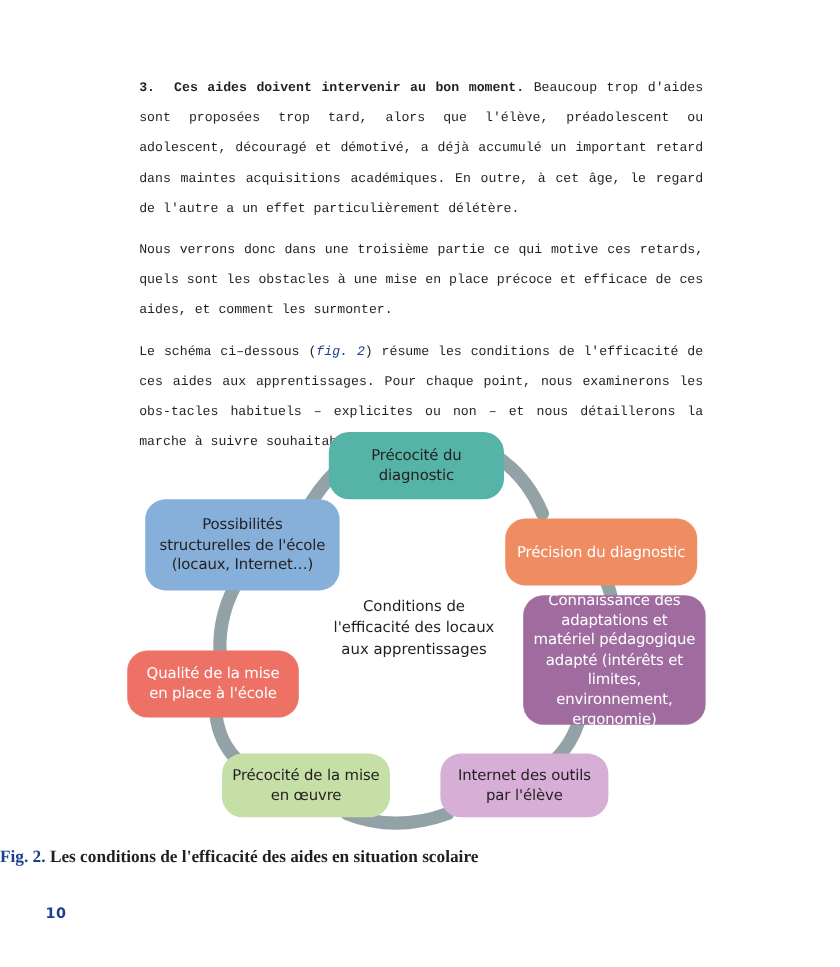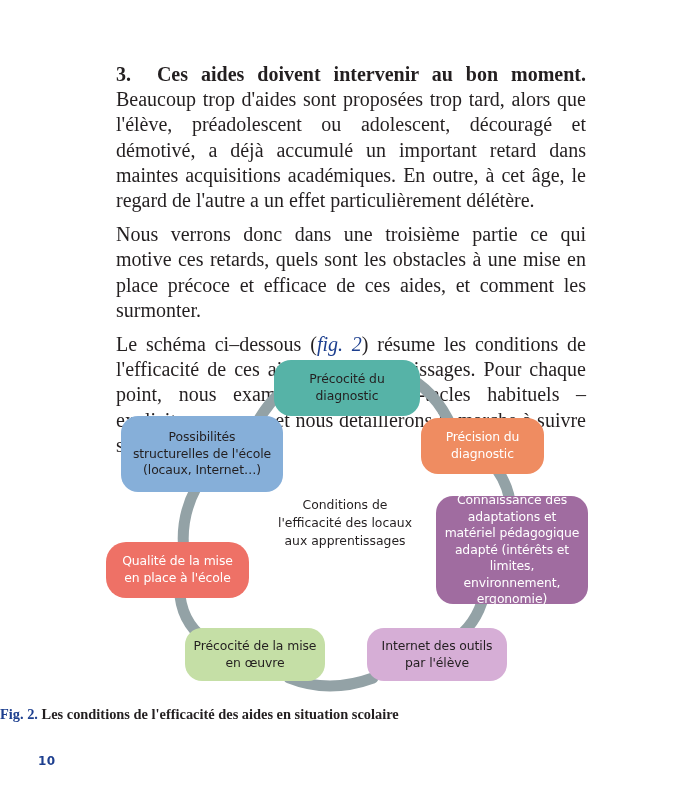--- a/index.html
+++ b/index.html
@@ -23,25 +23,26 @@
 
   
   .prose {
     position: absolute;
     left: 116px;
     top: 62px;
     width: 470px;
   }
   .para {
     margin: 0 0 0 0;
-    font-size: 20px;
+    font-size: 11px;
     line-height: 25.2px;
     text-align: justify;
     text-justify: inter-word;
     hyphens: manual;
+    font-family: Liberation Mono, monospace;
   }
   .para + .para {
     margin-top: 9px;
   }
   .para .lead {
     font-weight: bold;
   }
   .para .num {
     font-weight: bold;
   }
@@ -75,25 +76,25 @@
     font-size: 12.4px;
     line-height: 16.6px;
     letter-spacing: -0.1px;
     padding: 6px 8px;
     z-index: 3;
   }
   .node.light-text { color: #ffffff; }
   .node.dark-text  { color: #231f20; }
 
   .n-top      { left: 190px; top: 4px;   width: 146px; height: 56px; }
-  .n-right1   { left: 337px; top: 62px;  width: 123px; height: 56px; }
+  .n-right1   { left: 337px; top: 76px;  width: 160px; height: 56px; }
   .n-right2   { left: 352px; top: 140px; width: 152px; height: 108px; }
   .n-bottom-r { left: 283px; top: 272px; width: 140px; height: 53px; }
   .n-bottom-l { left: 101px; top: 272px; width: 140px; height: 53px; }
-  .n-left2    { left: 22px;  top: 186px; width: 143px; height: 56px; border-radius: 20px; }
+  .n-left2    { left: 22px;  top: 186px; width: 143px; height: 56px; }
   .n-left1    { left: 37px;  top: 60px;  width: 162px; height: 76px; }
 
   .center-label {
     position: absolute;
     left: 168px;
     top: 140px;
     width: 186px;
     text-align: center;
     font-family: "DejaVu Sans", "Liberation Sans", sans-serif;
     font-size: 12.4px;

